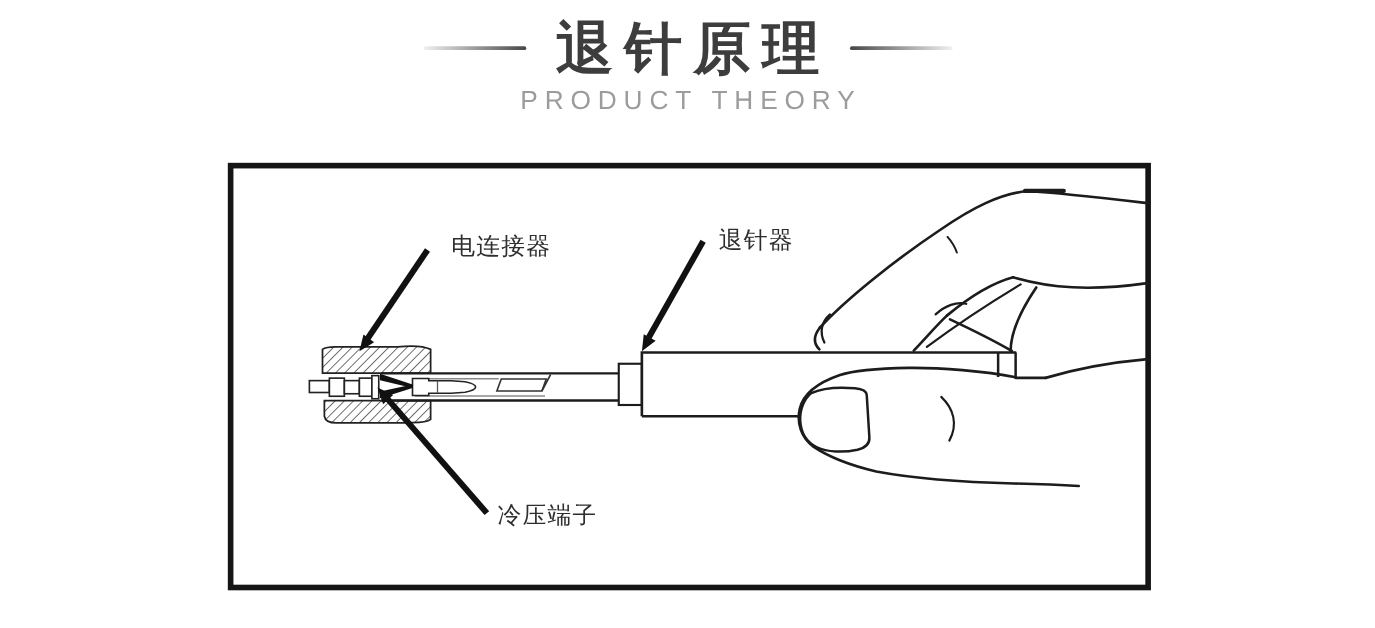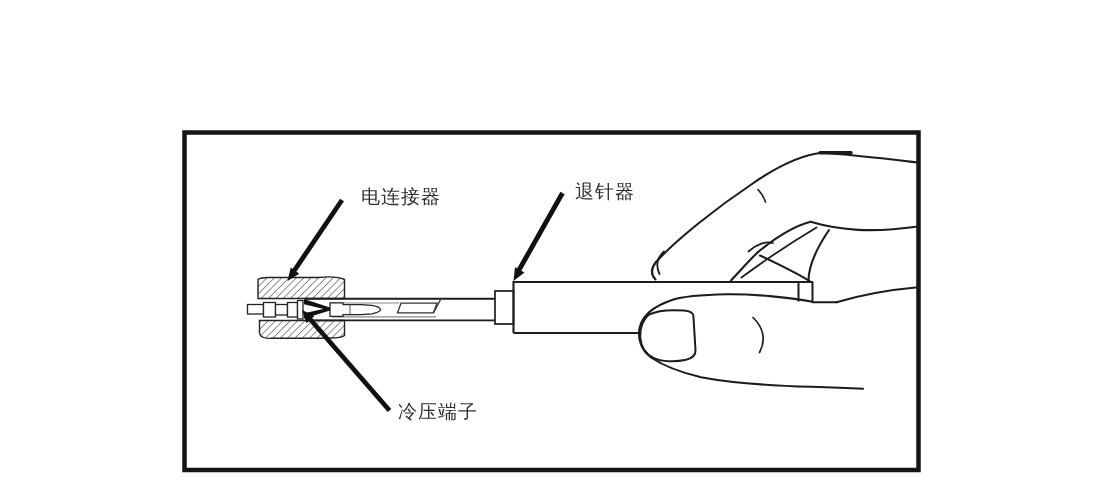--- a/index.html
+++ b/index.html
@@ -22,20 +22,28 @@
     letter-spacing:5.5px;text-indent:5.5px;line-height:1.0;
   }
   .diagram-svg{position:absolute;top:0;left:0;z-index:1;}
   .lbl{font-size:19px;fill:#2e2e2e;letter-spacing:1px;}
 </style>
 </head>
 <body>
 
 <div class="stage">
 
+  <div class="header">
+    <div class="title-row">
+      <span class="title-line left"></span>
+      <h1 class="main-title">退针原理</h1>
+      <span class="title-line right"></span>
+    </div>
+    <div class="sub-title">PRODUCT THEORY</div>
+  </div>
 
   <svg class="diagram-svg" width="1100" height="502" viewBox="0 0 1100 502">
     <defs>
       <pattern id="hatch" patternUnits="userSpaceOnUse" width="5.2" height="5.2" patternTransform="rotate(-45)">
         <line x1="0" y1="0" x2="5.2" y2="0" stroke="#4a4a4a" stroke-width="1.25"></line>
       </pattern>
     </defs>
 
     <rect x="184.5" y="132.5" width="734" height="337.5" fill="#ffffff" stroke="#151515" stroke-width="4.5"></rect>
 

